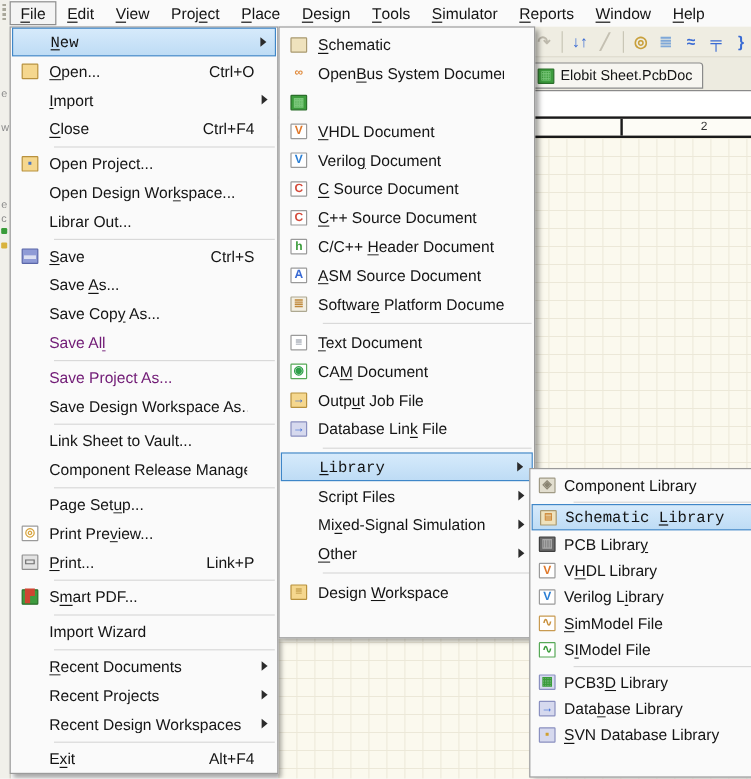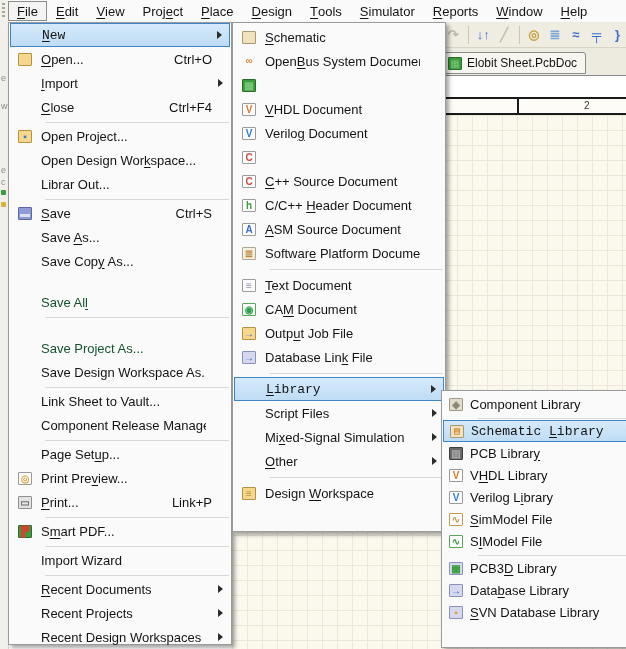--- a/index.html
+++ b/index.html
@@ -45,21 +45,21 @@
 
   
   .menu-panel{position:absolute;background:#FAFAFA;border:1px solid #9B9B9B;box-shadow:3px 3px 4px rgba(0,0,0,0.35);box-sizing:border-box;z-index:10;}
   #file-menu{left:8px;top:22px;width:224px;height:623px;}
   #new-submenu{left:232px;top:22px;width:214px;height:510px;padding-top:2px;z-index:11;}
   #library-submenu{left:441px;top:390px;width:190px;height:258px;padding-top:2px;z-index:12;}
 
   .mi{height:24px;display:flex;align-items:center;position:relative;padding:0 24px 0 4px;margin:0 1px;box-sizing:border-box;cursor:default;white-space:nowrap;}
   #library-submenu .mi{height:22px;}
   .mi.hl{background:linear-gradient(#D6EAFB,#BEDCF5);border:1px solid #3E86C8;font-family:Liberation Mono, monospace;}
-  .mi.dis{color:#14532d;margin-top:17px;}
+  .mi.dis{color:#701a75;}
   .mic{flex:0 0 14px;width:14px;height:13px;margin:0 9px 0 4px;border-radius:1px;font-size:10px;font-weight:bold;line-height:12px;text-align:center;box-sizing:border-box;}
   #library-submenu .mic{margin:0 7px 0 2px;}
   .mlb{flex:1;overflow:hidden;}
   .msc{position:absolute;right:18px;}
   .mar{position:absolute;right:7px;top:50%;margin-top:-4px;width:0;height:0;
        border-left:5px solid #2b2b2b;border-top:4px solid transparent;border-bottom:4px solid transparent;}
   .msep{height:5px;position:relative;margin:0 2px 0 36px;}
   #new-submenu .msep{height:8px;}
   .msep::after{content:"";position:absolute;left:0;right:0;top:50%;height:1px;background:#D9D9D9;}
 </style>
@@ -255,20 +255,21 @@
       <div class="mi">
         <span class="mic" style="color: rgb(224, 120, 42); background: rgb(255, 255, 255); border: 1px solid rgb(154, 154, 154);">V</span>
         <span class="mlb"><u>V</u>HDL Document</span>
       </div>
       <div class="mi">
         <span class="mic" style="color: rgb(43, 127, 212); background: rgb(255, 255, 255); border: 1px solid rgb(154, 154, 154);">V</span>
         <span class="mlb">Verilo<u>g</u> Document</span>
       </div>
       <div class="mi">
         <span class="mic" style="color: rgb(212, 74, 58); background: rgb(255, 255, 255); border: 1px solid rgb(154, 154, 154);">C</span>
+        <span class="mlb"><u>C</u> Source Document</span>
       </div>
       <div class="mi">
         <span class="mic" style="color: rgb(212, 74, 58); background: rgb(255, 255, 255); border: 1px solid rgb(154, 154, 154);">C</span>
         <span class="mlb"><u>C</u>++ Source Document</span>
       </div>
       <div class="mi">
         <span class="mic" style="color: rgb(58, 156, 58); background: rgb(255, 255, 255); border: 1px solid rgb(154, 154, 154);">h</span>
         <span class="mlb">C/C++ <u>H</u>eader Document</span>
       </div>
       <div class="mi">

